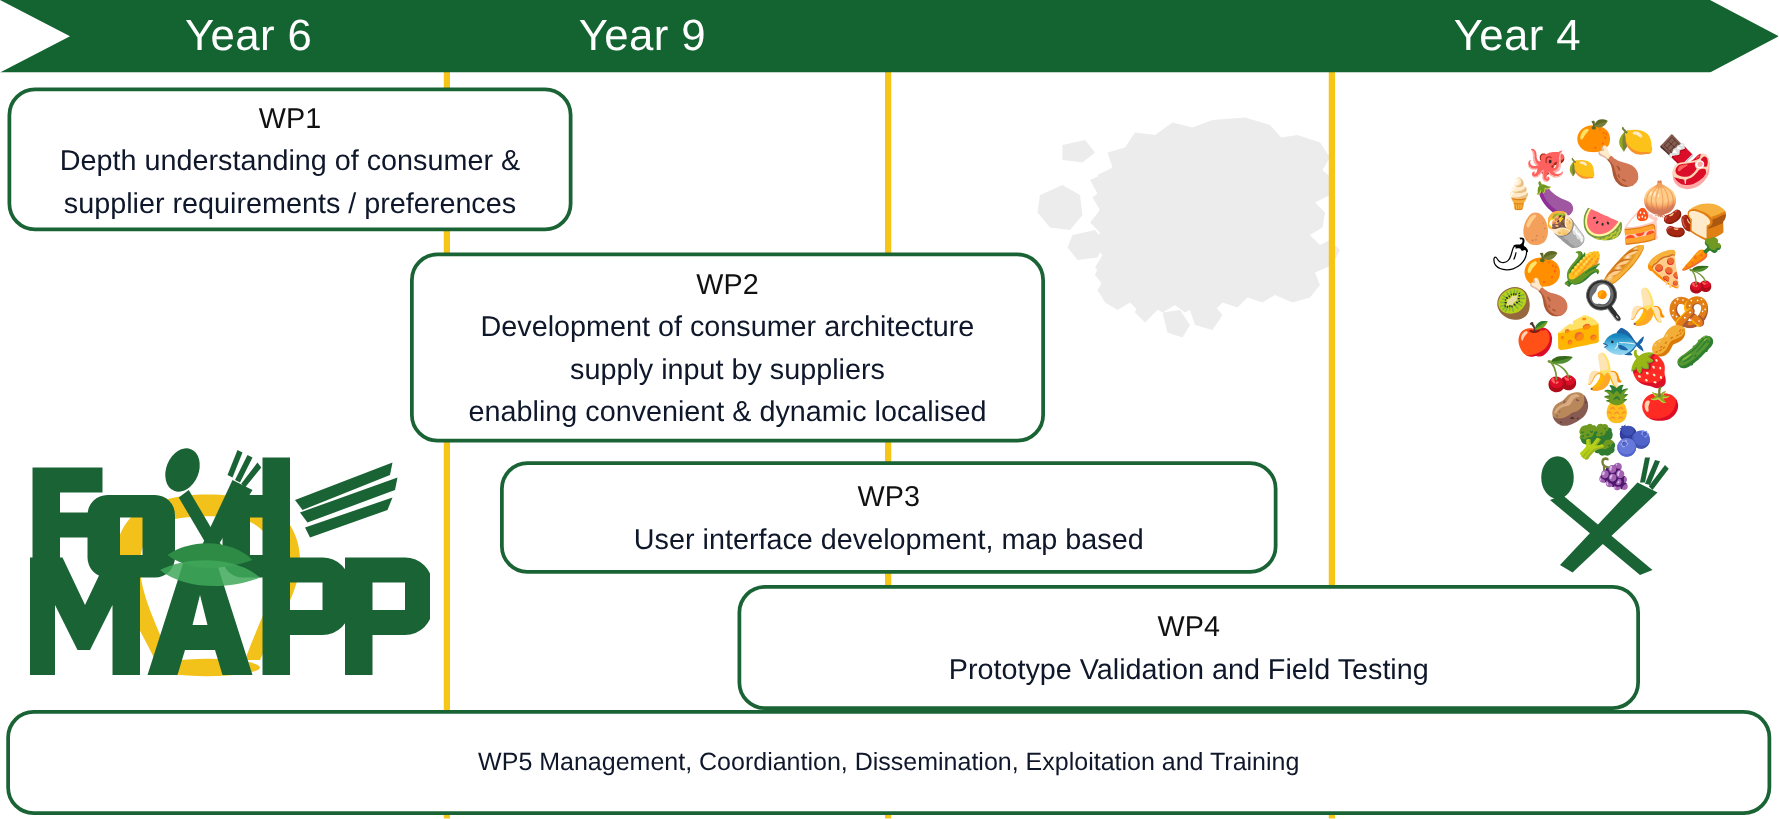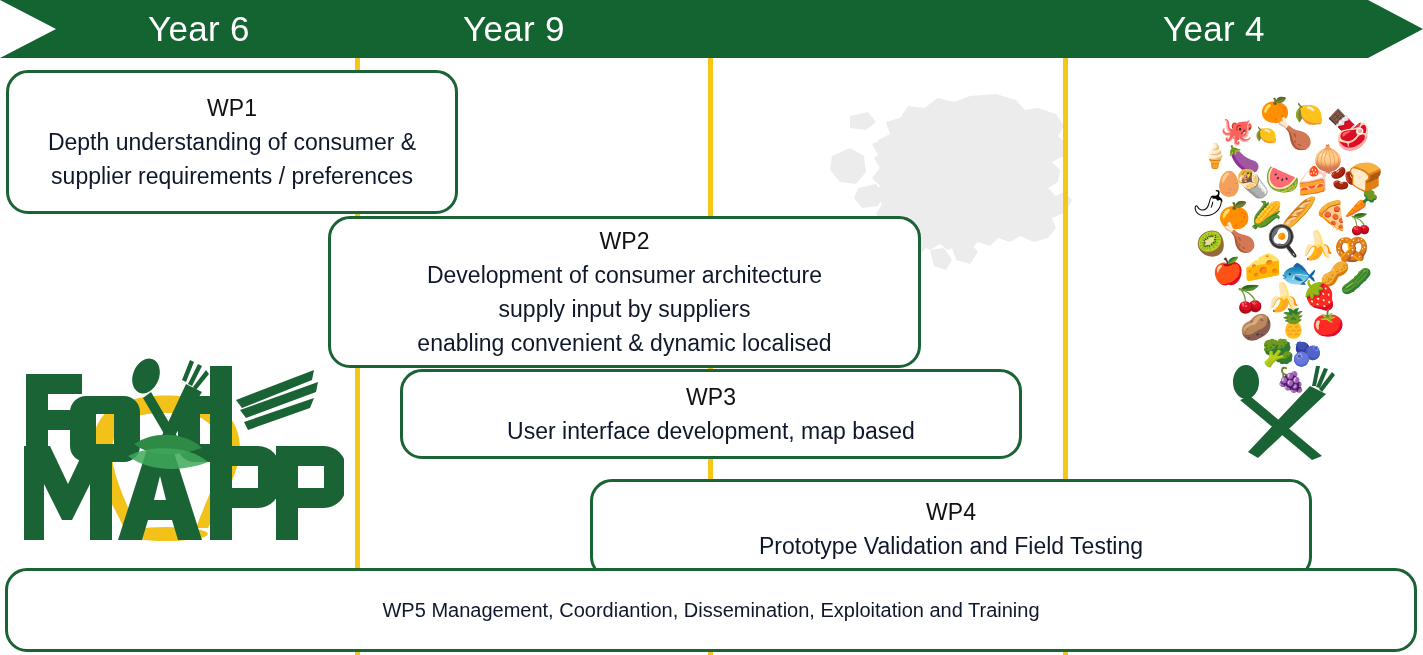--- a/index.html
+++ b/index.html
@@ -294,45 +294,45 @@
         <g>
           <path d="M92 2 L96 2 L92 22 L88 22 Z"></path>
           <path d="M100 4 L104 5 L96 24 L92 23 Z"></path>
           <path d="M108 8 L111 11 L98 28 L95 25 Z"></path>
           <path d="M86 22 L102 30 L34 94 L24 88 Z"></path>
         </g>
       </g>
     </svg>
   </div>
 
-  <div class="wp-box" id="wp1-box" style="left:6px; top:70px; width:452px; height:144px;">
+  <div class="wp-box" id="wp1-box" style="left:6px; top:70px; width:452px; height:115px;">
     <div class="wp-title">WP1</div>
     <div class="wp-desc">
       <span>Depth understanding of consumer &amp;</span>
       <span>supplier requirements / preferences</span>
     </div>
   </div>
 
-  <div class="wp-box" id="wp2-box" style="left:328px; top:216px; width:593px; height:152px;">
+  <div class="wp-box" id="wp2-box" style="left:328px; top:202px; width:508px; height:152px;">
     <div class="wp-title">WP2</div>
     <div class="wp-desc">
       <span>Development of consumer architecture</span>
       <span>supply input by suppliers</span>
       <span>enabling convenient &amp; dynamic localised</span>
     </div>
   </div>
 
   <div class="wp-box" id="wp3-box" style="left:400px; top:369px; width:622px; height:90px;">
     <div class="wp-title">WP3</div>
     <div class="wp-desc">
       <span>User interface development, map based</span>
     </div>
   </div>
 
-  <div class="wp-box" id="wp4-box" style="left:590px; top:468px; width:722px; height:100px;margin-top:11px;">
+  <div class="wp-box" id="wp4-box" style="left:590px; top:468px; width:722px; height:100px;">
     <div class="wp-title">WP4</div>
     <div class="wp-desc">
       <span>Prototype Validation and Field Testing</span>
     </div>
   </div>
 
   <div class="wp-box" id="wp5-box" style="left:5px; top:568px; width:1412px; height:84px;">
     <div class="wp-desc">
       <span>WP5 Management, Coordiantion, Dissemination, Exploitation and Training</span>
     </div>

